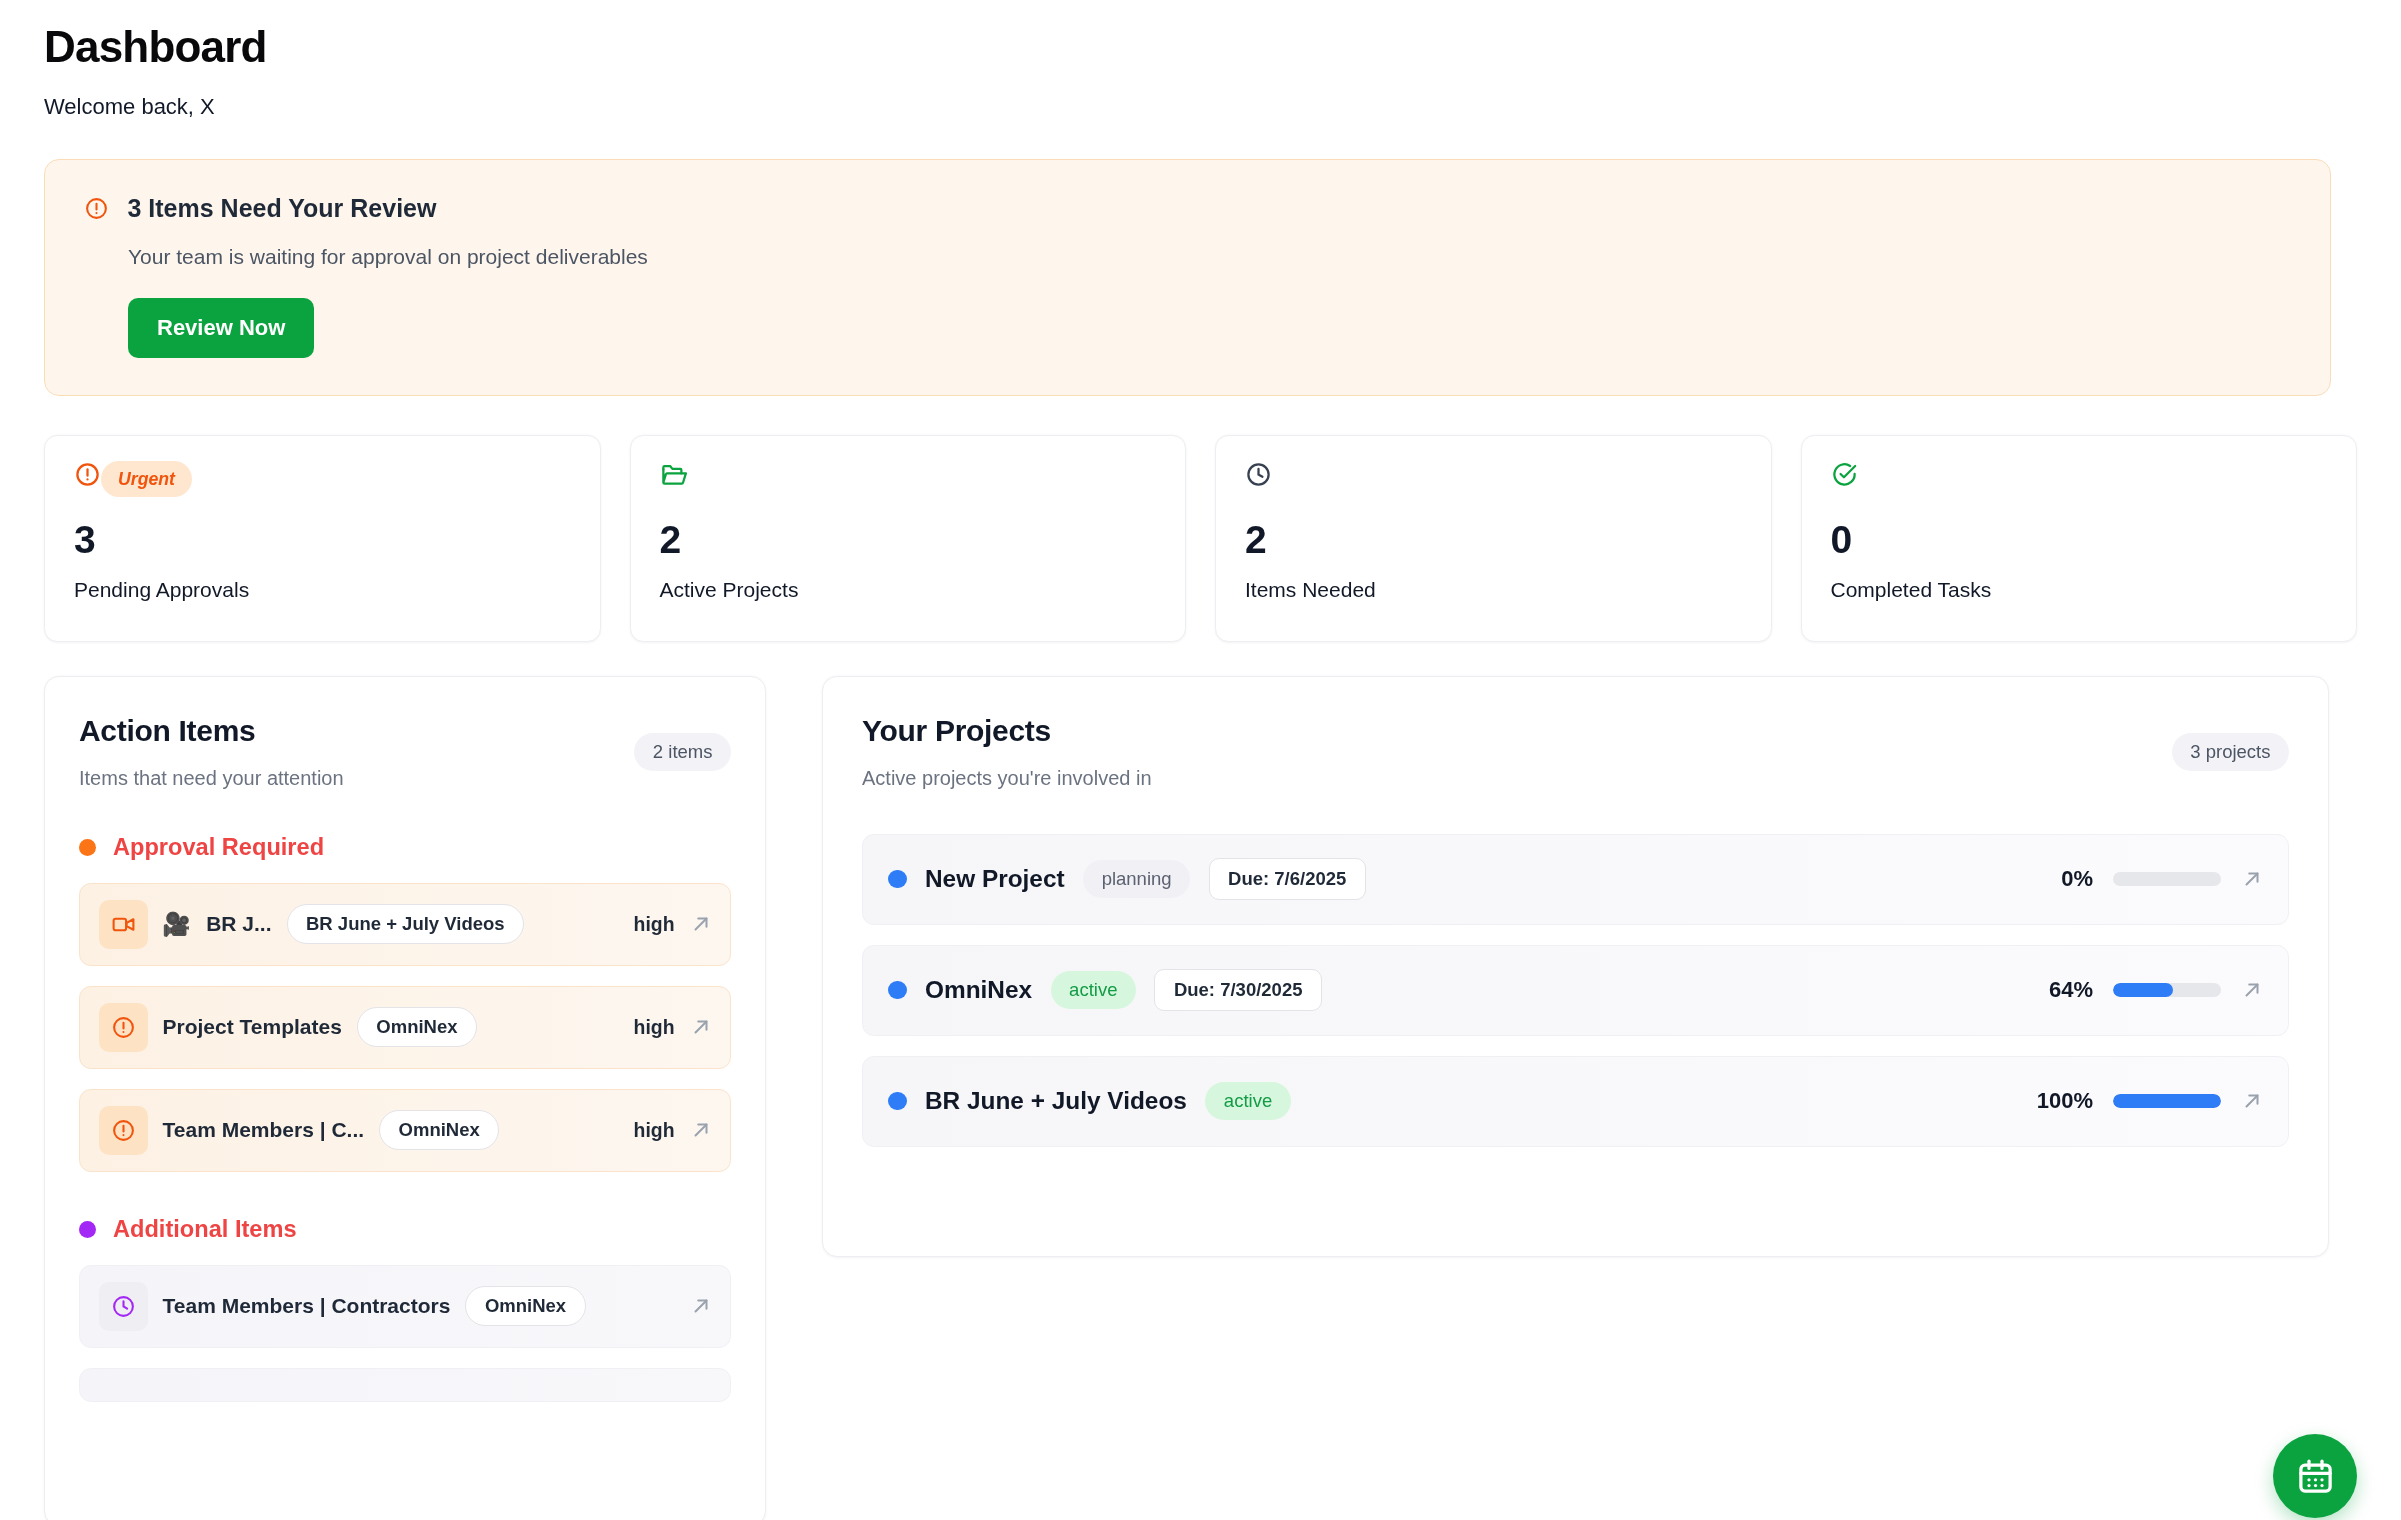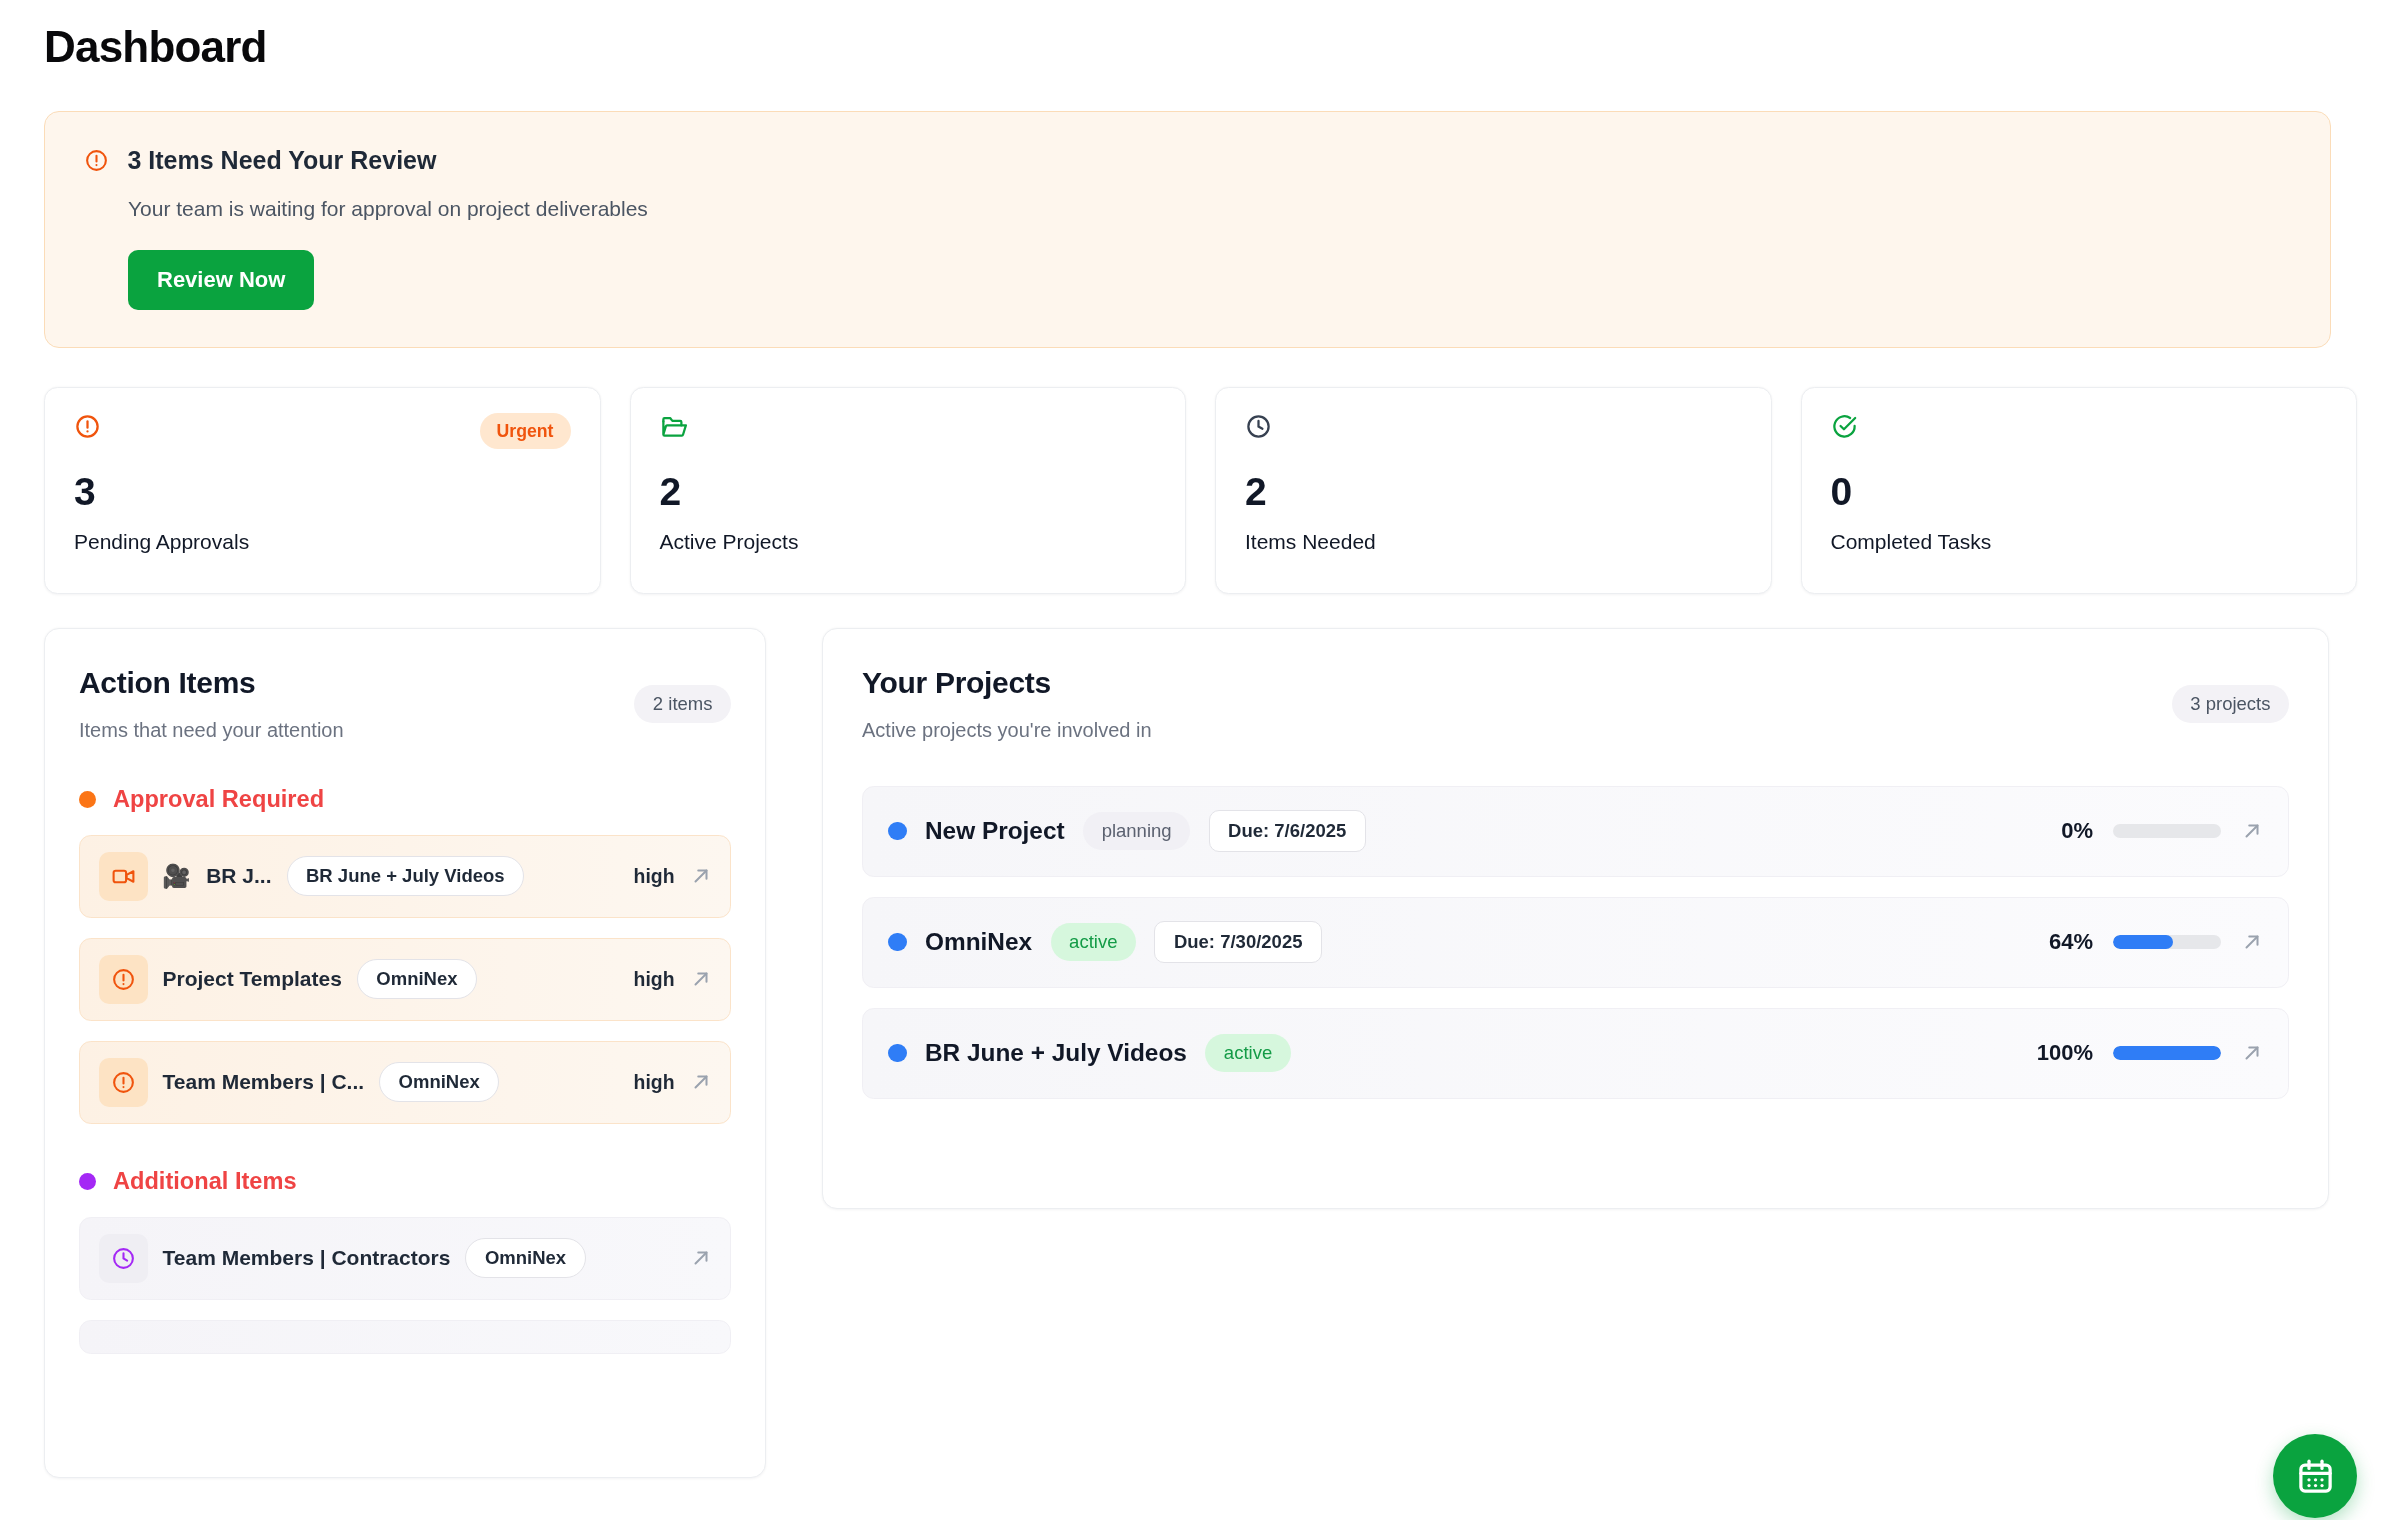--- a/index.html
+++ b/index.html
@@ -45,21 +45,21 @@
   .stat-card {
     flex: 1 1 0;
     background: #ffffff;
     border: 1.7px solid #eceef1;
     border-radius: 13.5px;
     padding: 25px 29px 29px 29px;
     height: 207px;
     box-shadow: 0 0.8px 2.5px rgba(16,24,40,.05);
     position: relative;
   }
-  .stat-top { display: flex; align-items: flex-start; justify-content: space-between; height: 37px; }
+  .stat-top { display: flex; align-items: flex-start; justify-content: flex-start; height: 37px; font-style: italic; }
   .badge-urgent {
     background: #ffe7cf; color: #f0540d;
     font-size: 17.7px; font-weight: 600;
     padding: 7.6px 17px; border-radius: 841px;
   }
   .stat-value { font-size: 39px; font-weight: 700; color: #111827; margin-top: 22px; line-height: 1; }
   .stat-label { font-size: 21px; color: #111827; margin-top: 18.5px; }
 
   
   .panels { display: flex; gap: 56px; margin-top: 34px; align-items: flex-start; }
@@ -146,20 +146,21 @@
     box-shadow: 0 6.7px 18.5px rgba(10,163,63,.30);
   }
   svg { display: block; }
 </style>
 </head>
 <body>
 
 <div class="page">
 
   <h1 class="page-title">Dashboard</h1>
+  <div class="welcome">Welcome back, X</div>
 
   <div class="alert">
     <div class="alert-head">
       <span>
         <svg width="25" height="25" viewBox="0 0 24 24" fill="none" stroke="#f0540d" stroke-width="2" stroke-linecap="round">
           <circle cx="12" cy="12" r="9"></circle>
             <line x1="12" y1="7.5" x2="12" y2="13"></line>
             <line x1="12" y1="16.3" x2="12" y2="16.4"></line>
         </svg>
       </span>

